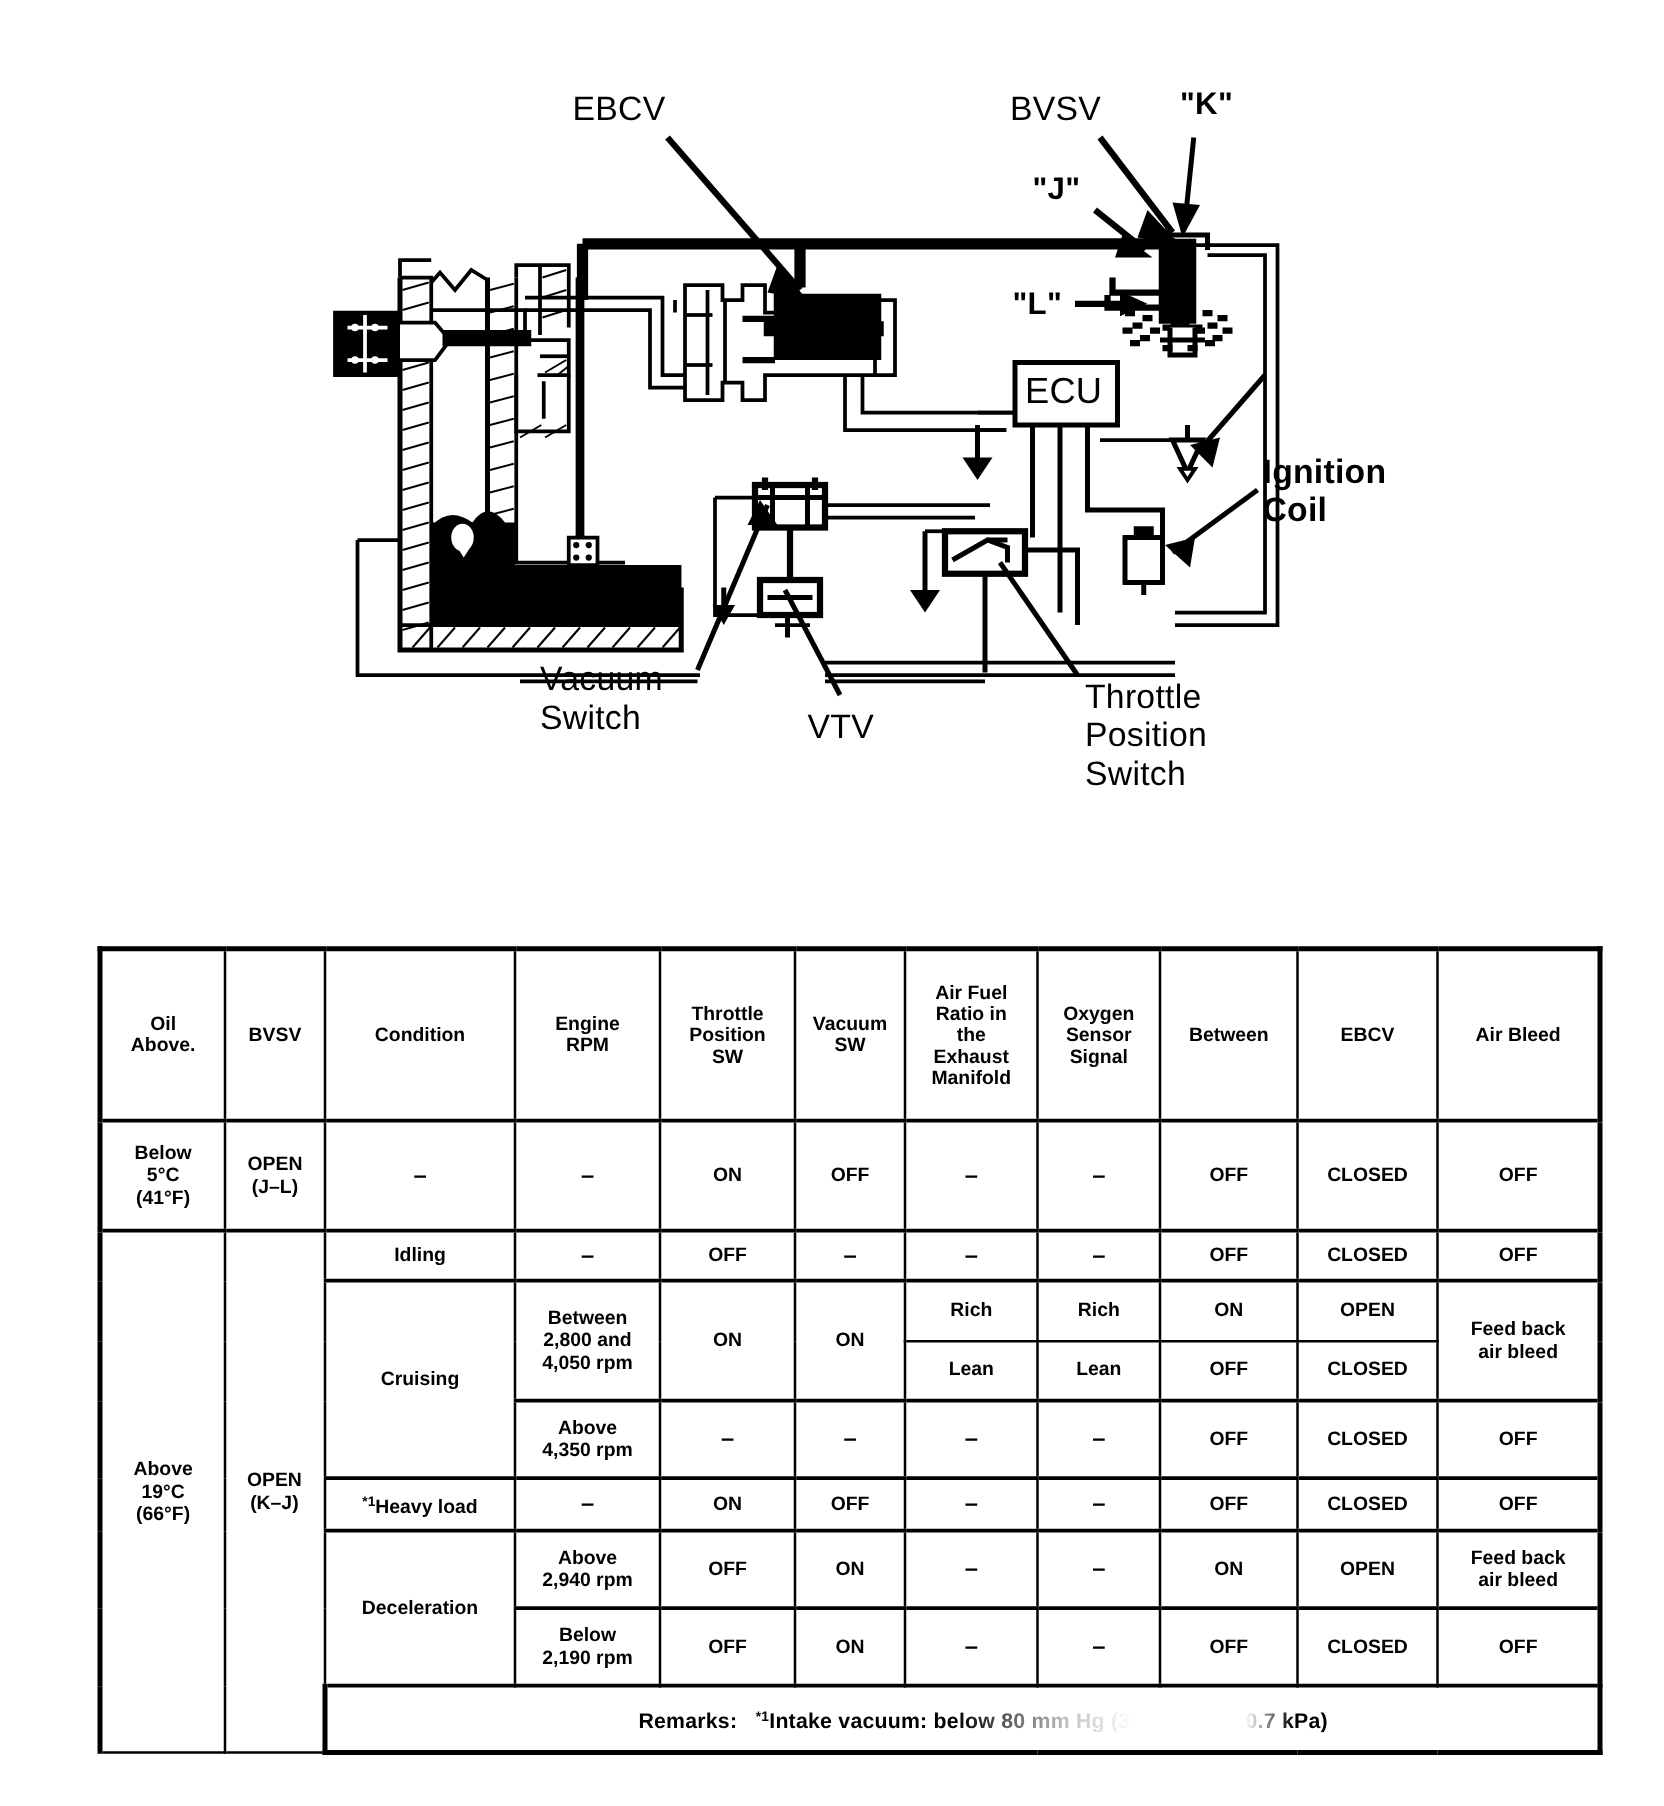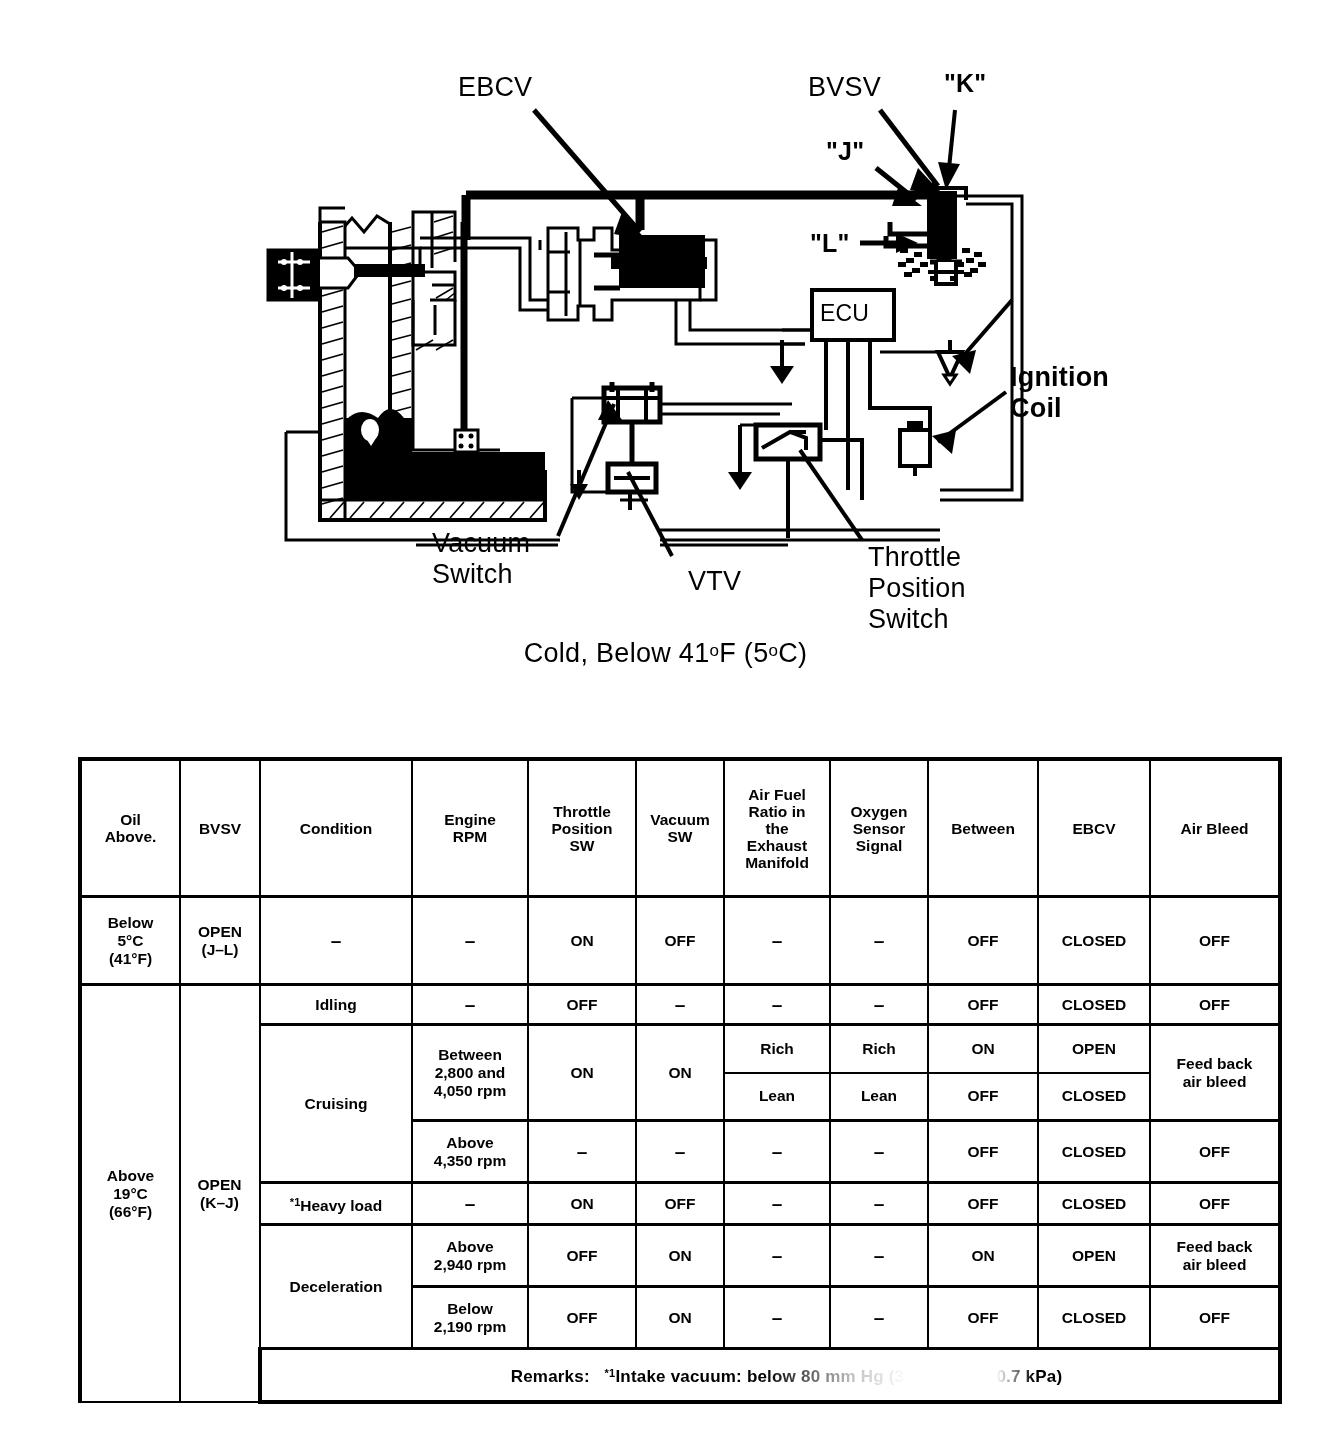--- a/index.html
+++ b/index.html
@@ -366,38 +366,35 @@
   <div class="dlabel" style="left:458px; top:72px;">EBCV</div>
 
   <div class="dlabel" style="left:808px; top:72px;">BVSV</div>
 
   <div class="dlabel quoted" style="left:944px; top:68px;">"K"</div>
 
   <div class="dlabel quoted" style="left:826px; top:136px;">"J"</div>
 
   <div class="dlabel quoted" style="left:810px; top:228px;">"L"</div>
 
-  <div class="dlabel" style="left:820px; top:298px; font-size:23px;text-align:center;">ECU</div>
+  <div class="dlabel" style="left:820px; top:298px; font-size:29px;text-align:center;">ECU</div>
 
 
   <div class="dlabel" style="left:1010px; top:362px;font-weight:bold;">Ignition
 Coil</div>
 
   <div class="dlabel" style="left:432px; top:528px;">Vacuum
 Switch</div>
 
-  <div class="dlabel" style="left:688px; top:566px;">VTV</div>
+  <div class="dlabel" style="left:646px; top:566px;">VTV</div>
 
   <div class="dlabel" style="left:868px; top:542px;">Throttle
 Position
 Switch</div>
 
-  <div id="caption">
-    <span>Cold, Below 41</span><span class="sup">o</span><span>F (5</span><span class="sup">o</span><span>C)</span>
-  </div>
 </div>
 
 <div id="table-wrap">
   <table class="spec">
     <colgroup>
       <col style="width:100px">
         <col style="width:80px">
         <col style="width:152px">
       <col style="width:116px">
         <col style="width:108px">

